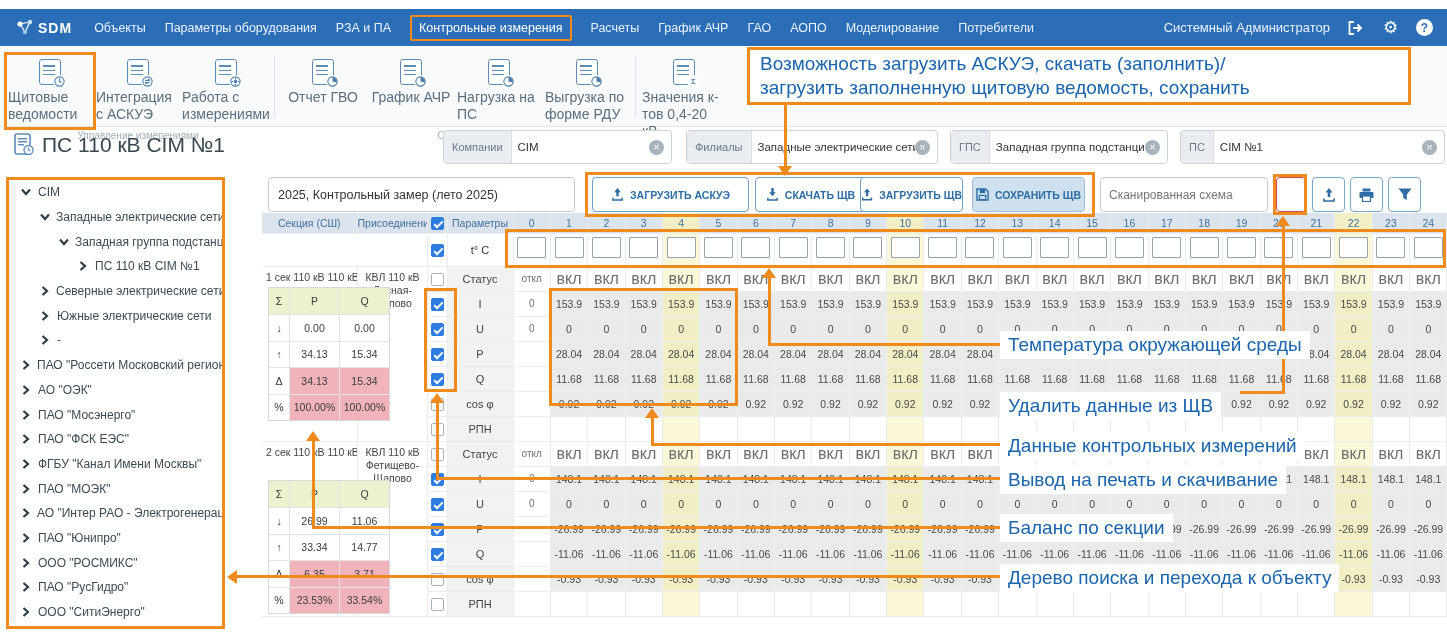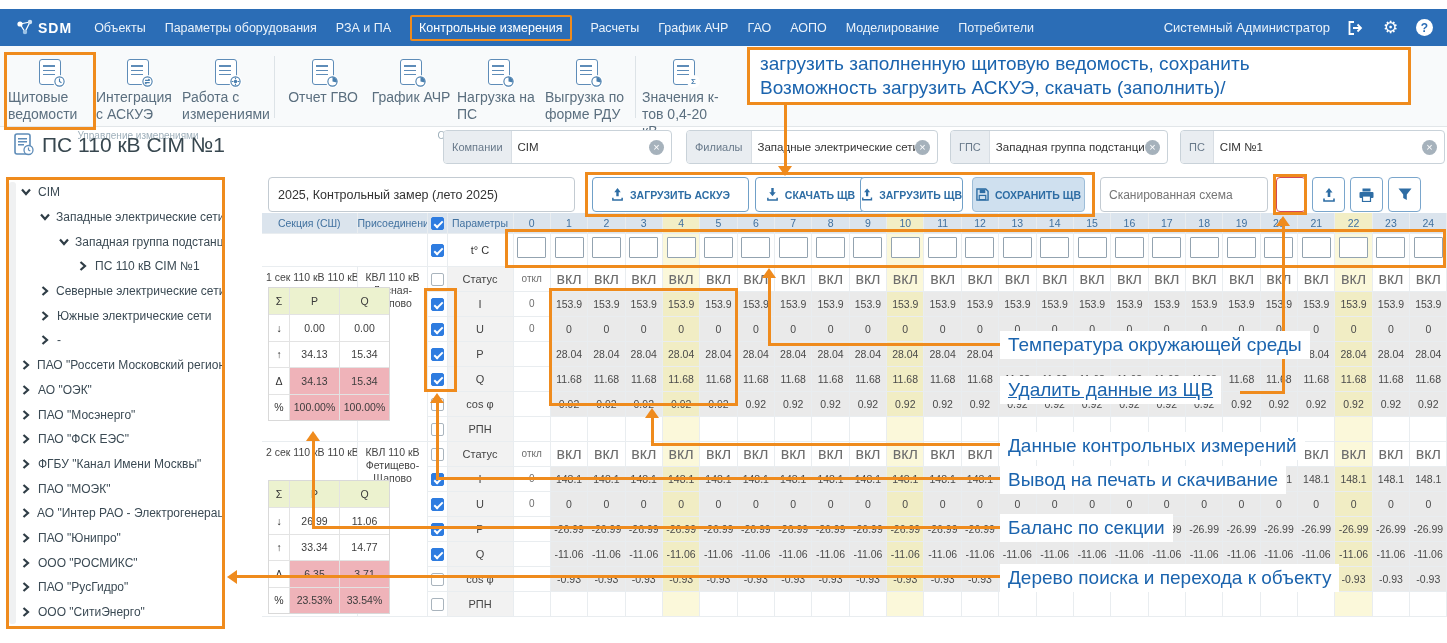--- a/index.html
+++ b/index.html
@@ -133,21 +133,21 @@
             border-bottom:10px solid #ef8b1d; }
   .arr-down { border-left:7px solid transparent; border-right:7px solid transparent;
               border-top:10px solid #ef8b1d; }
   .arr-left { border-top:7px solid transparent; border-bottom:7px solid transparent;
               border-right:10px solid #ef8b1d; }
   #ann-top-box { position:absolute; left:747px; top:47px; width:664px; background:#fff;
                  border:3px solid #ef8b1d; z-index:21; padding:2px 10px; }
   #ann-top-box div { color:#1b64ae; font-size:19px; line-height:24px; white-space:nowrap; }
   .ann-label { position:absolute; left:1000px; background:#fff; color:#1b64ae; font-size:19px;
                padding:3px 8px; white-space:nowrap; z-index:21; }
-  #ann-l1 { top:331px; } #ann-l2 { top:376px;text-decoration:underline; } #ann-l3 { top:432px; }
+  #ann-l1 { top:331px; } #ann-l2 { top:392px; } #ann-l3 { top:432px; }
   #ann-l4 { top:466px; } #ann-l5 { top:514px; } #ann-l6 { top:564px; }
 
   svg { display:block; }
 </style>
 </head>
 <body>
 
 <div id="nav">
   <div id="logo">
     <span>
@@ -1104,22 +1104,22 @@
       <span class="bq alert">3.71</span>
     </div>
     <div class="bal-row">
       <span class="bi">%</span>
       <span class="bp alert">23.53%</span>
       <span class="bq alert">33.54%</span>
     </div>
   </div>
 
 <div id="ann-top-box">
+  <div>Возможность загрузить АСКУЭ, скачать (заполнить)/</div>
   <div>загрузить заполненную щитовую ведомость, сохранить</div>
-  <div>Возможность загрузить АСКУЭ, скачать (заполнить)/</div>
 </div>
 <div class="ann-line" style="left:784px; top:99px;  width:3px;  height:69px;"></div>
 <div class="arr arr-down" style="left:778px; top:166px;"></div>
 <div class="ann-box" style="left:585px; top:172px; width:510px; height:45px;"></div>
 <div class="ann-box" style="left:505px; top:229px; width:941px; height:39px;"></div>
 <div class="arr arr-up" style="left:762px; top:268px;"></div>
 <div class="ann-line" style="left:768px; top:277px; width:3px;  height:68px;"></div>
 <div class="ann-line" style="left:768px; top:343px; width:235px; height:3px;"></div>
 <div class="ann-box" style="left:1273px; top:174px; width:34px; height:41px;"></div>
 <div class="arr arr-up" style="left:1276px; top:216px;"></div>

